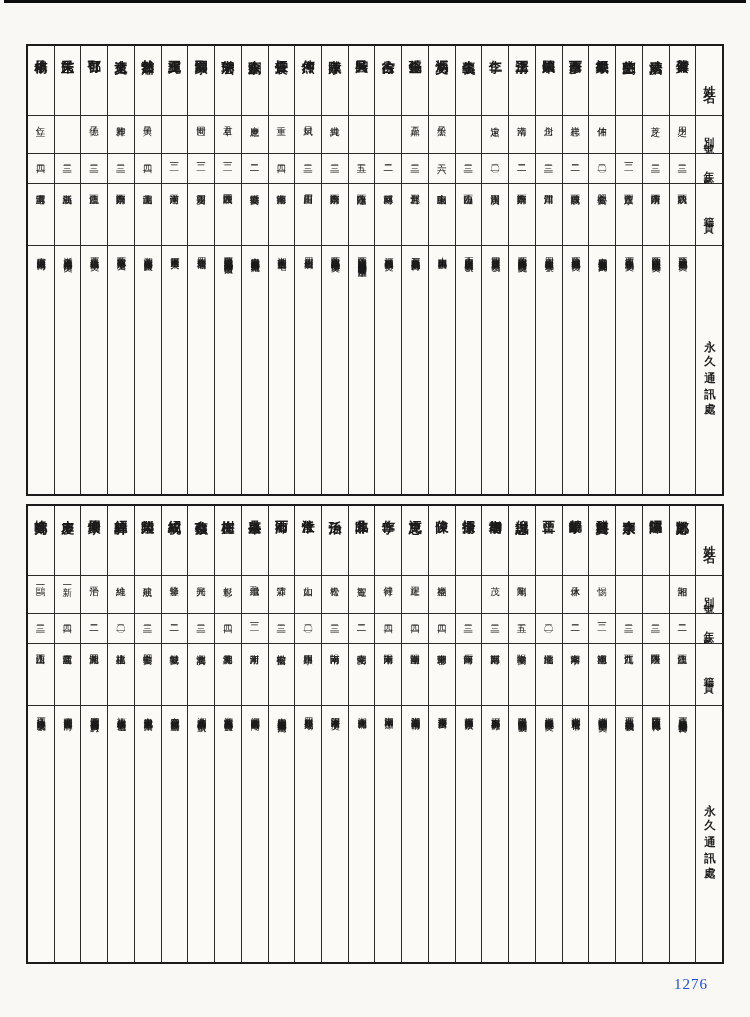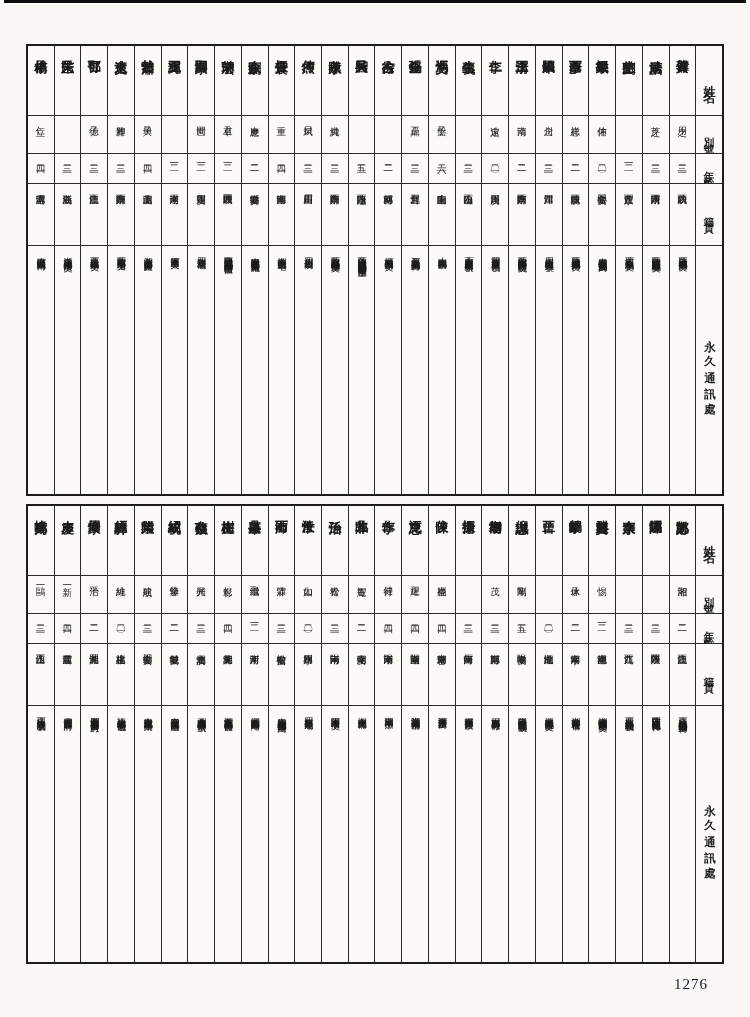--- a/index.html
+++ b/index.html
@@ -34,21 +34,21 @@
   .cell.address{flex:1 1 auto;border-bottom:none;font-size:9px;padding-top:4px;letter-spacing:0.5px;}
   .col.header .cell{align-items:center;font-weight:bold;padding-top:0;}
   .col.header .name{font-size:12.5px;}
   .col.header .alias,.col.header .age,.col.header .native{font-size:10.5px;}
   .col.header .vt{letter-spacing:6px;}
   .col.header .address{font-size:11.5px;}
   .col.header .address .vt{letter-spacing:16px;}
   .page-number{
     position:absolute;right:42px;top:976px;
     font-family:"Liberation Serif","DejaVu Serif",serif;
-    font-size:15px;color:#0f172a;letter-spacing:1px;
+    font-size:15px;color:#1d4ed8;letter-spacing:1px;
   }
 </style>
 </head>
 <body>
 
 <div class="page">
   <div class="scan-edge"></div>
 
   <div class="rtable" id="table-top">
       <div class="col header">

